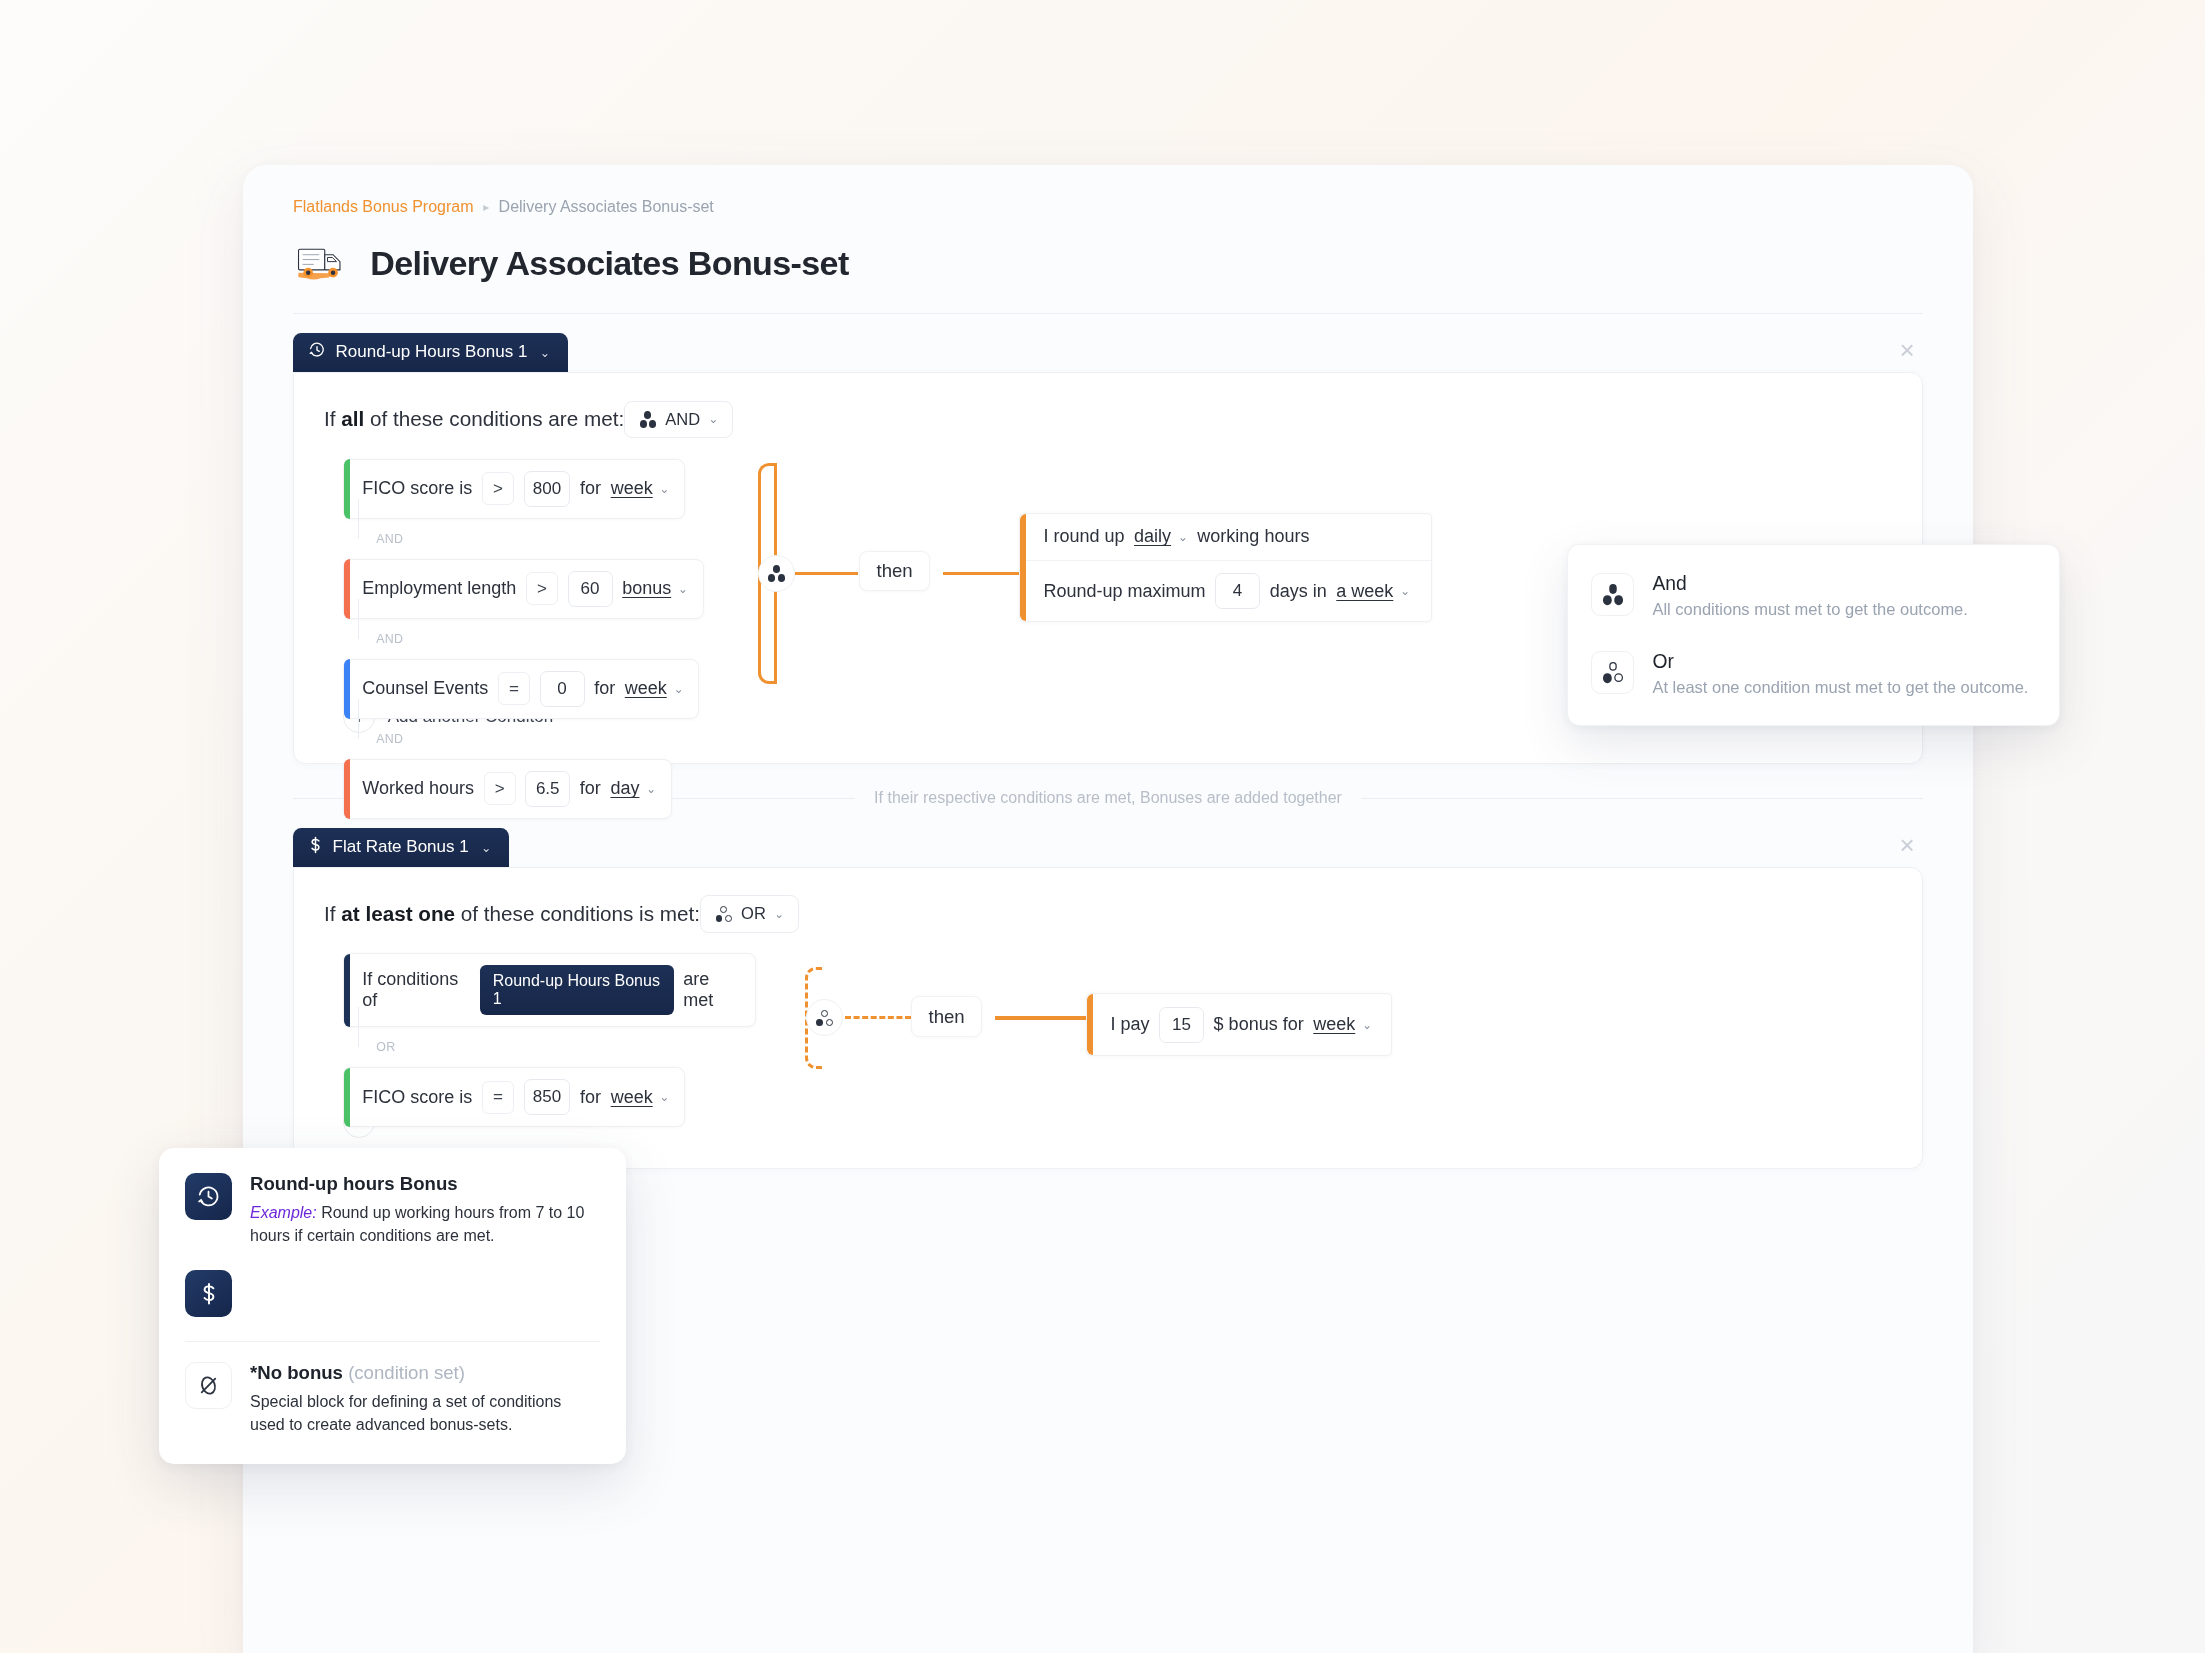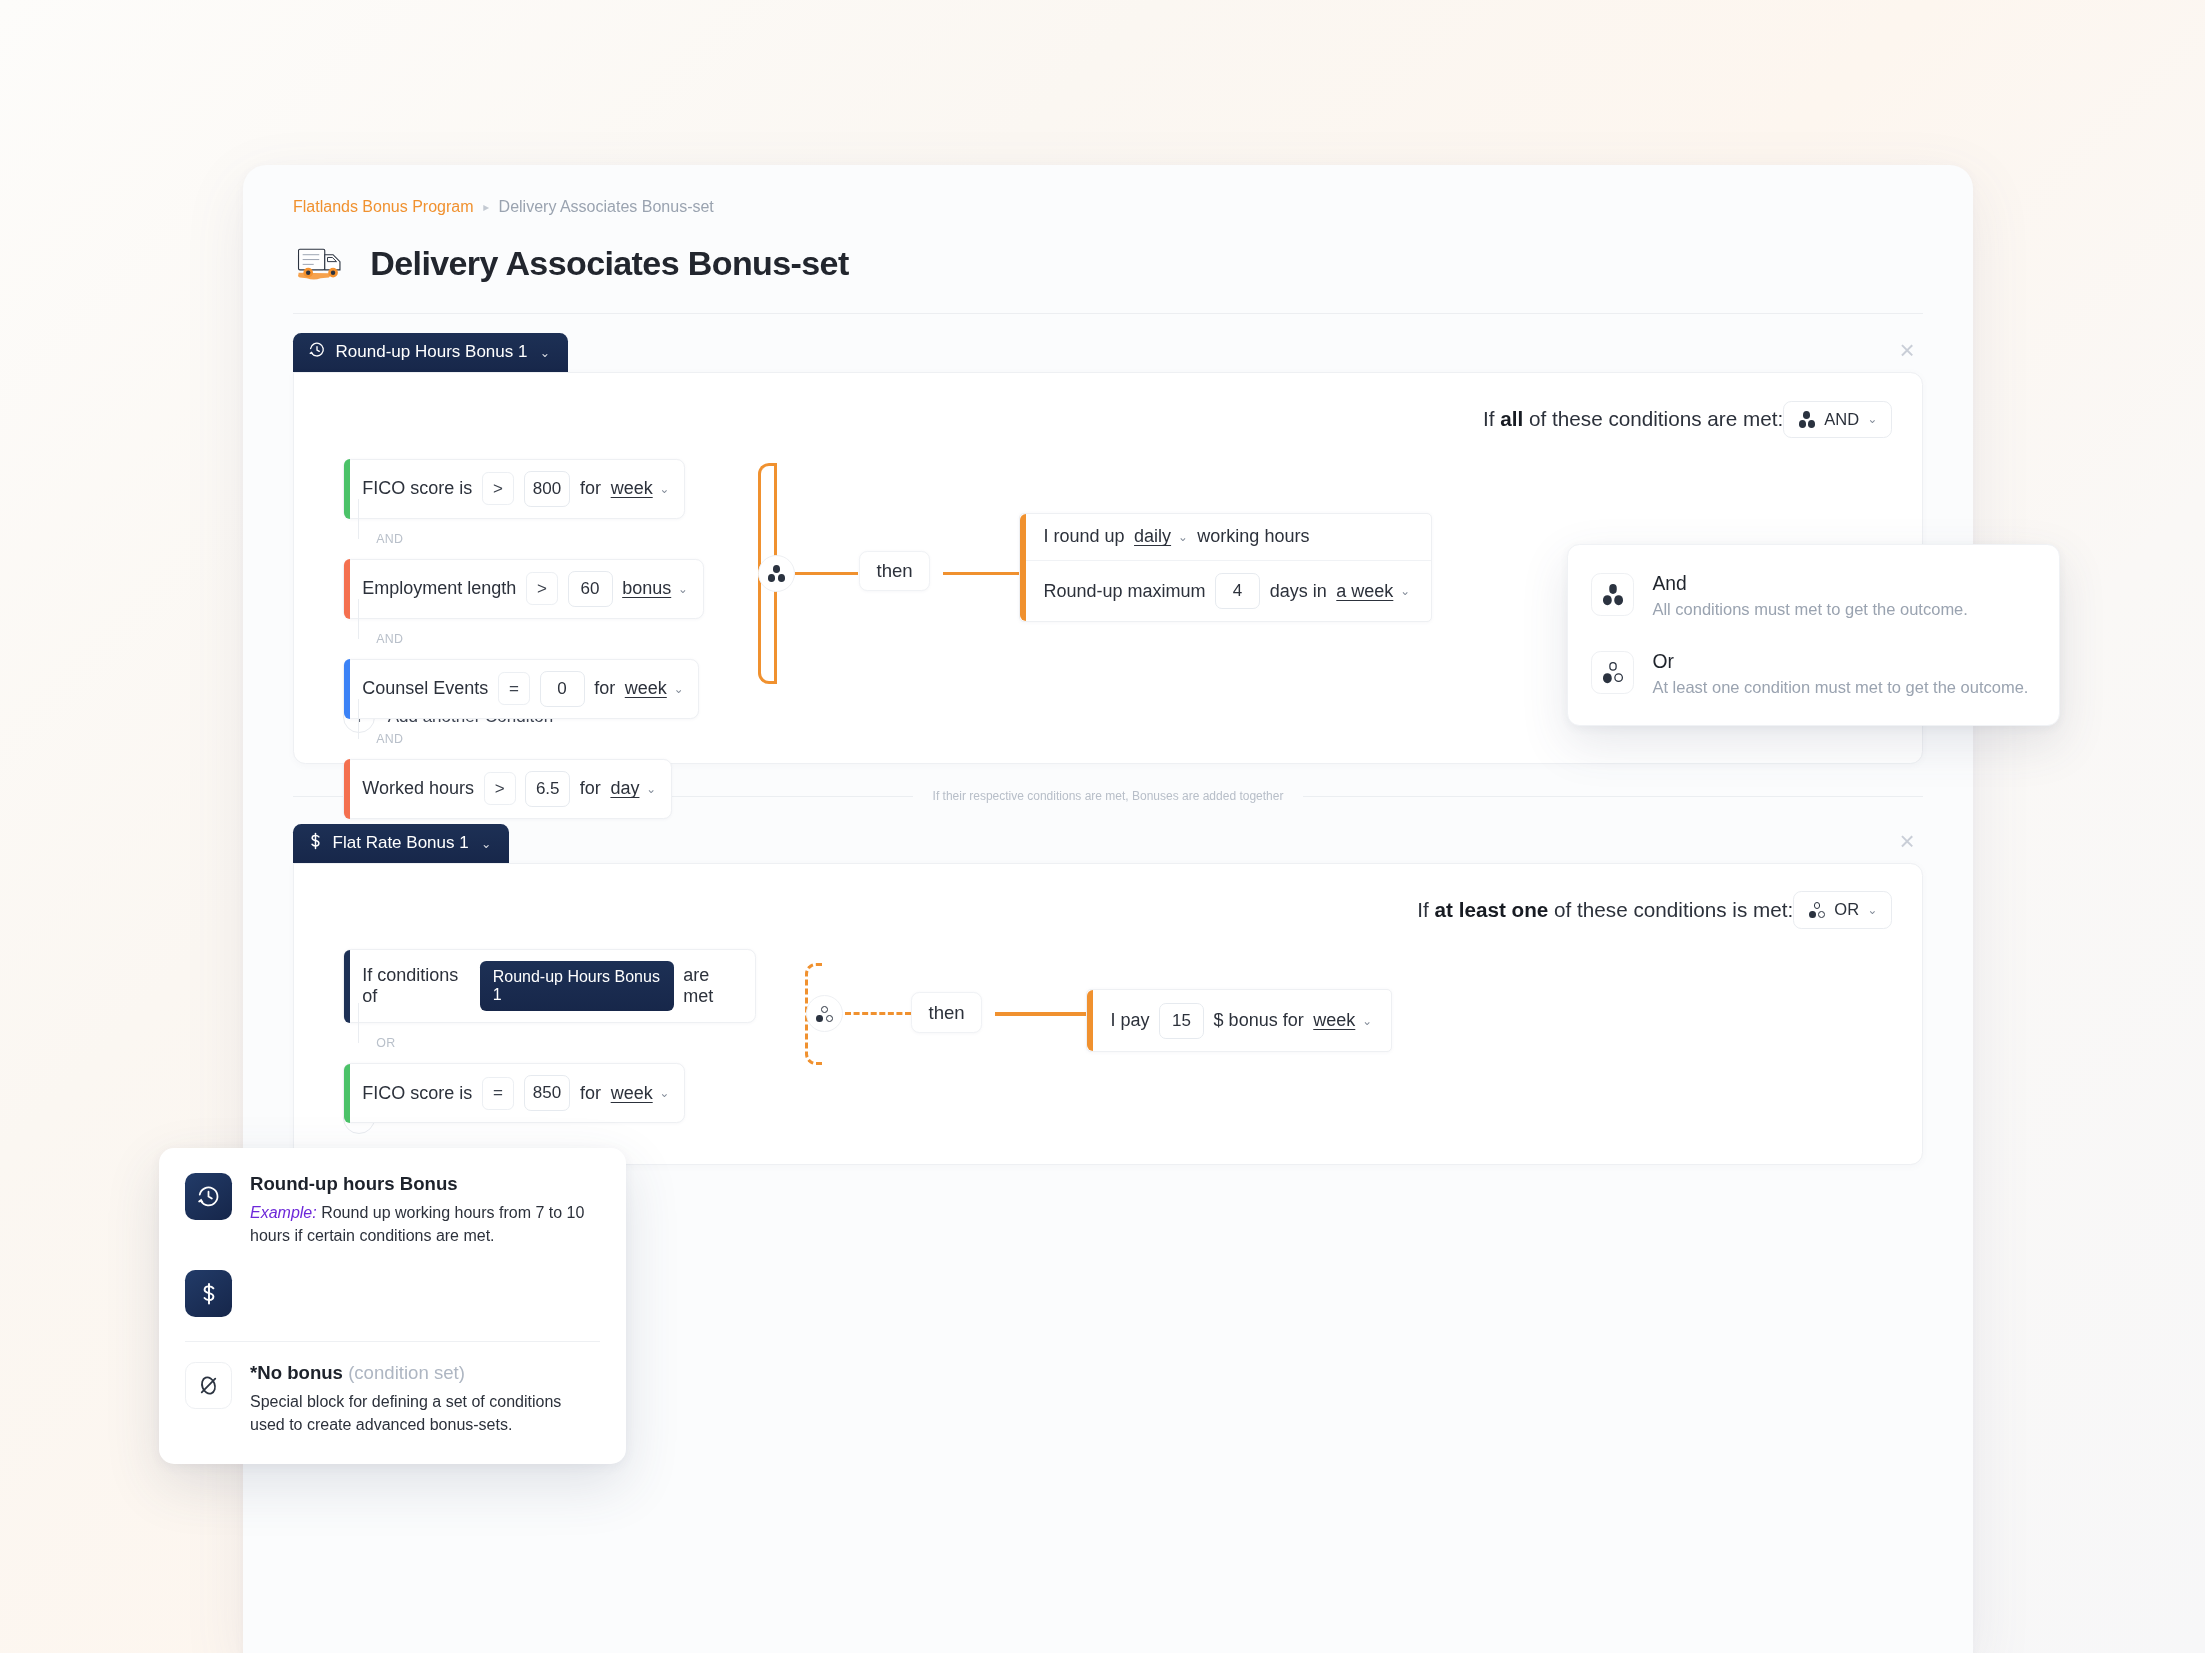--- a/index.html
+++ b/index.html
@@ -77,21 +77,21 @@
   .tab-close { color: #c9ced7; font-size: 26px; line-height: 1; padding: 4.1px 8.3px; font-weight: 300;}
 
   .card {
     background: #fff; border-radius: 0 12.4px 12.4px 12.4px;
     border: 0.7px solid #eef0f3;
     box-shadow: 0 1.4px 6.9px rgba(90,100,130,.04);
     padding: 27.6px 30px 30px 30px;
     position: relative;
   }
 
-  .card-head { display: flex; align-items: center; justify-content: flex-end; }
+  .card-head { display: flex; align-items: center; justify-content: flex-start; }
   .card-head-text { font-size: 20.7px; color: #2c313b; }
   .card-head-text b { font-weight: 700; color:#171b22; }
 
   .logic-toggle {
     display: inline-flex; align-items: center; gap: 8.3px;
     border: 0.7px solid #e9ecf0; border-radius: 8.3px;
     padding: 8.3px 13.8px; font-size: 16.5px; color: #2b313b; background: #fff;
   }
   .logic-toggle .chev { color: #7e8795; font-size: 11.7px; }
 
@@ -172,21 +172,21 @@
   .outcome .accent-l { position: absolute; left: 0; top: 0; bottom: 0; width: 6.2px; background: #f0912f; border-radius: 9.6px 0 0 9.6px;}
   .outcome-row {
     display: flex; align-items: center; gap: 9.6px;
     padding: 12.4px 19.3px 12.4px 23.4px; font-size: 18px; color: #2c313b; min-height: 43px;
   }
   .outcome-row + .outcome-row { border-top: 0.7px solid #f0f2f5; }
 
   
   .mid-note {
     display: flex; align-items: center; gap: 19.3px; margin: 25px 0 20.7px 0;
-    font-size: 12px; color: #b7bec8;
+    font-size: 16px; color: #b7bec8;
   }
   .mid-note .ln { flex: 1; height: 0.7px; background: #ebeef1; }
 
   
   .add-bonus {
     display: inline-flex; align-items: center; gap: 13.8px;
     border: 0.7px solid #e7eaef; border-radius: 9.6px; background: #fbfcfd;
     padding: 15px 27.6px; font-size: 19.3px; color: #3c4350; margin-top: 27.6px;
   }
 

